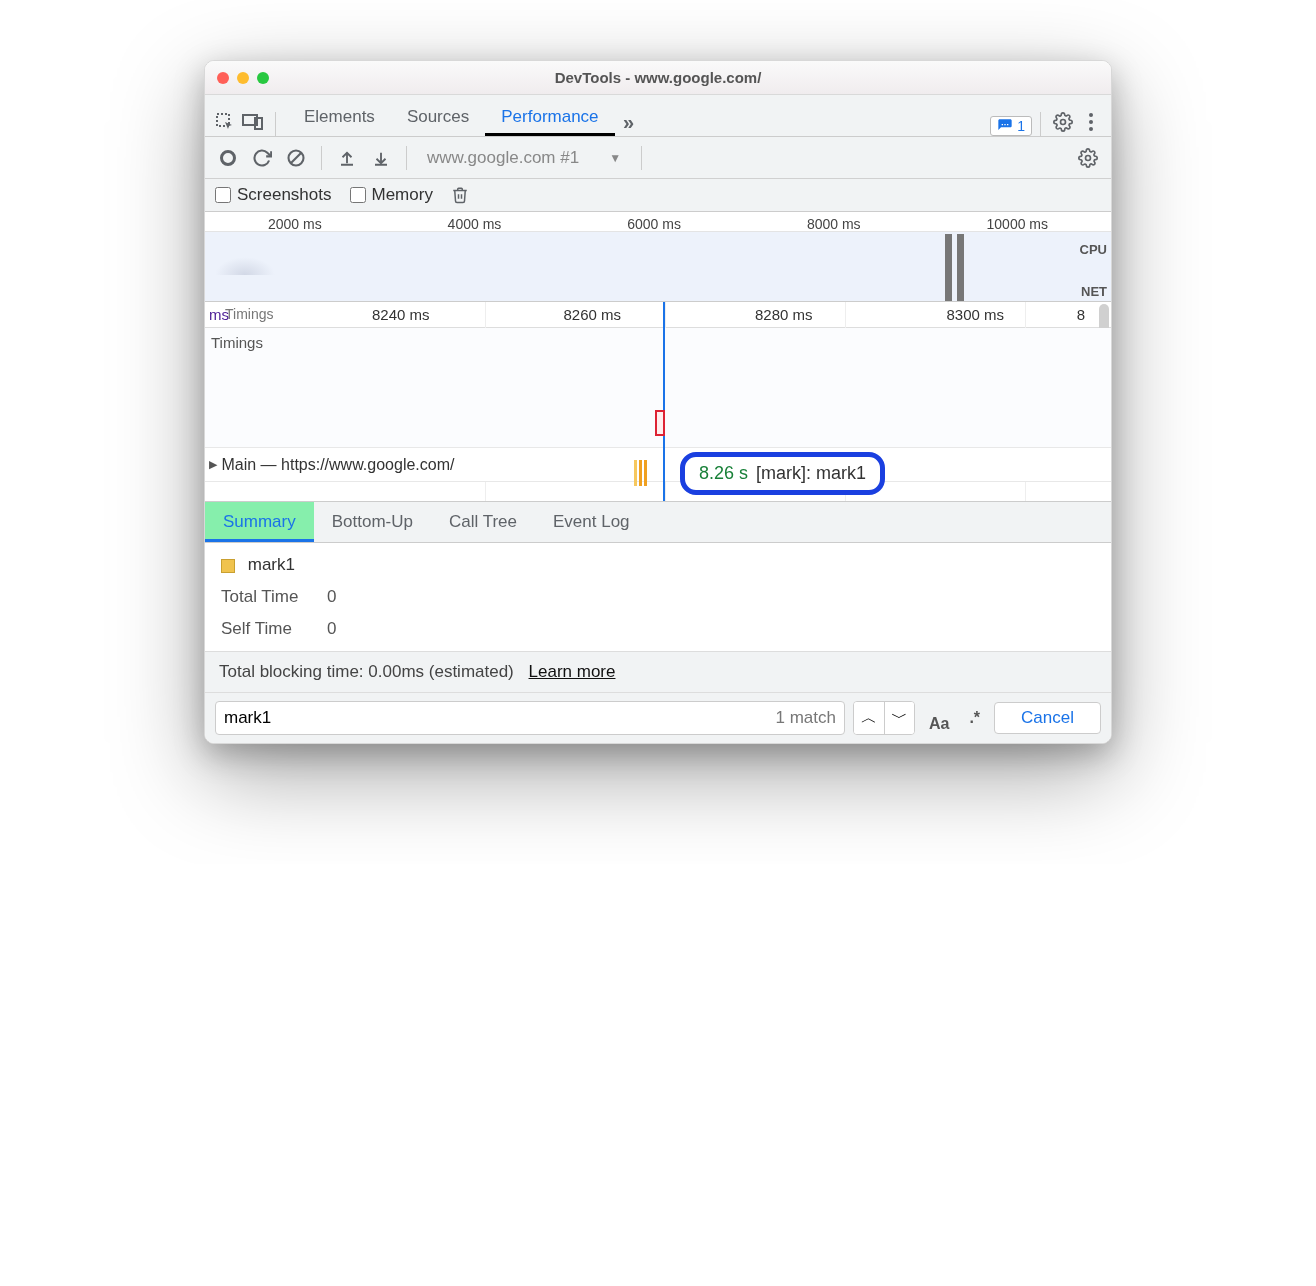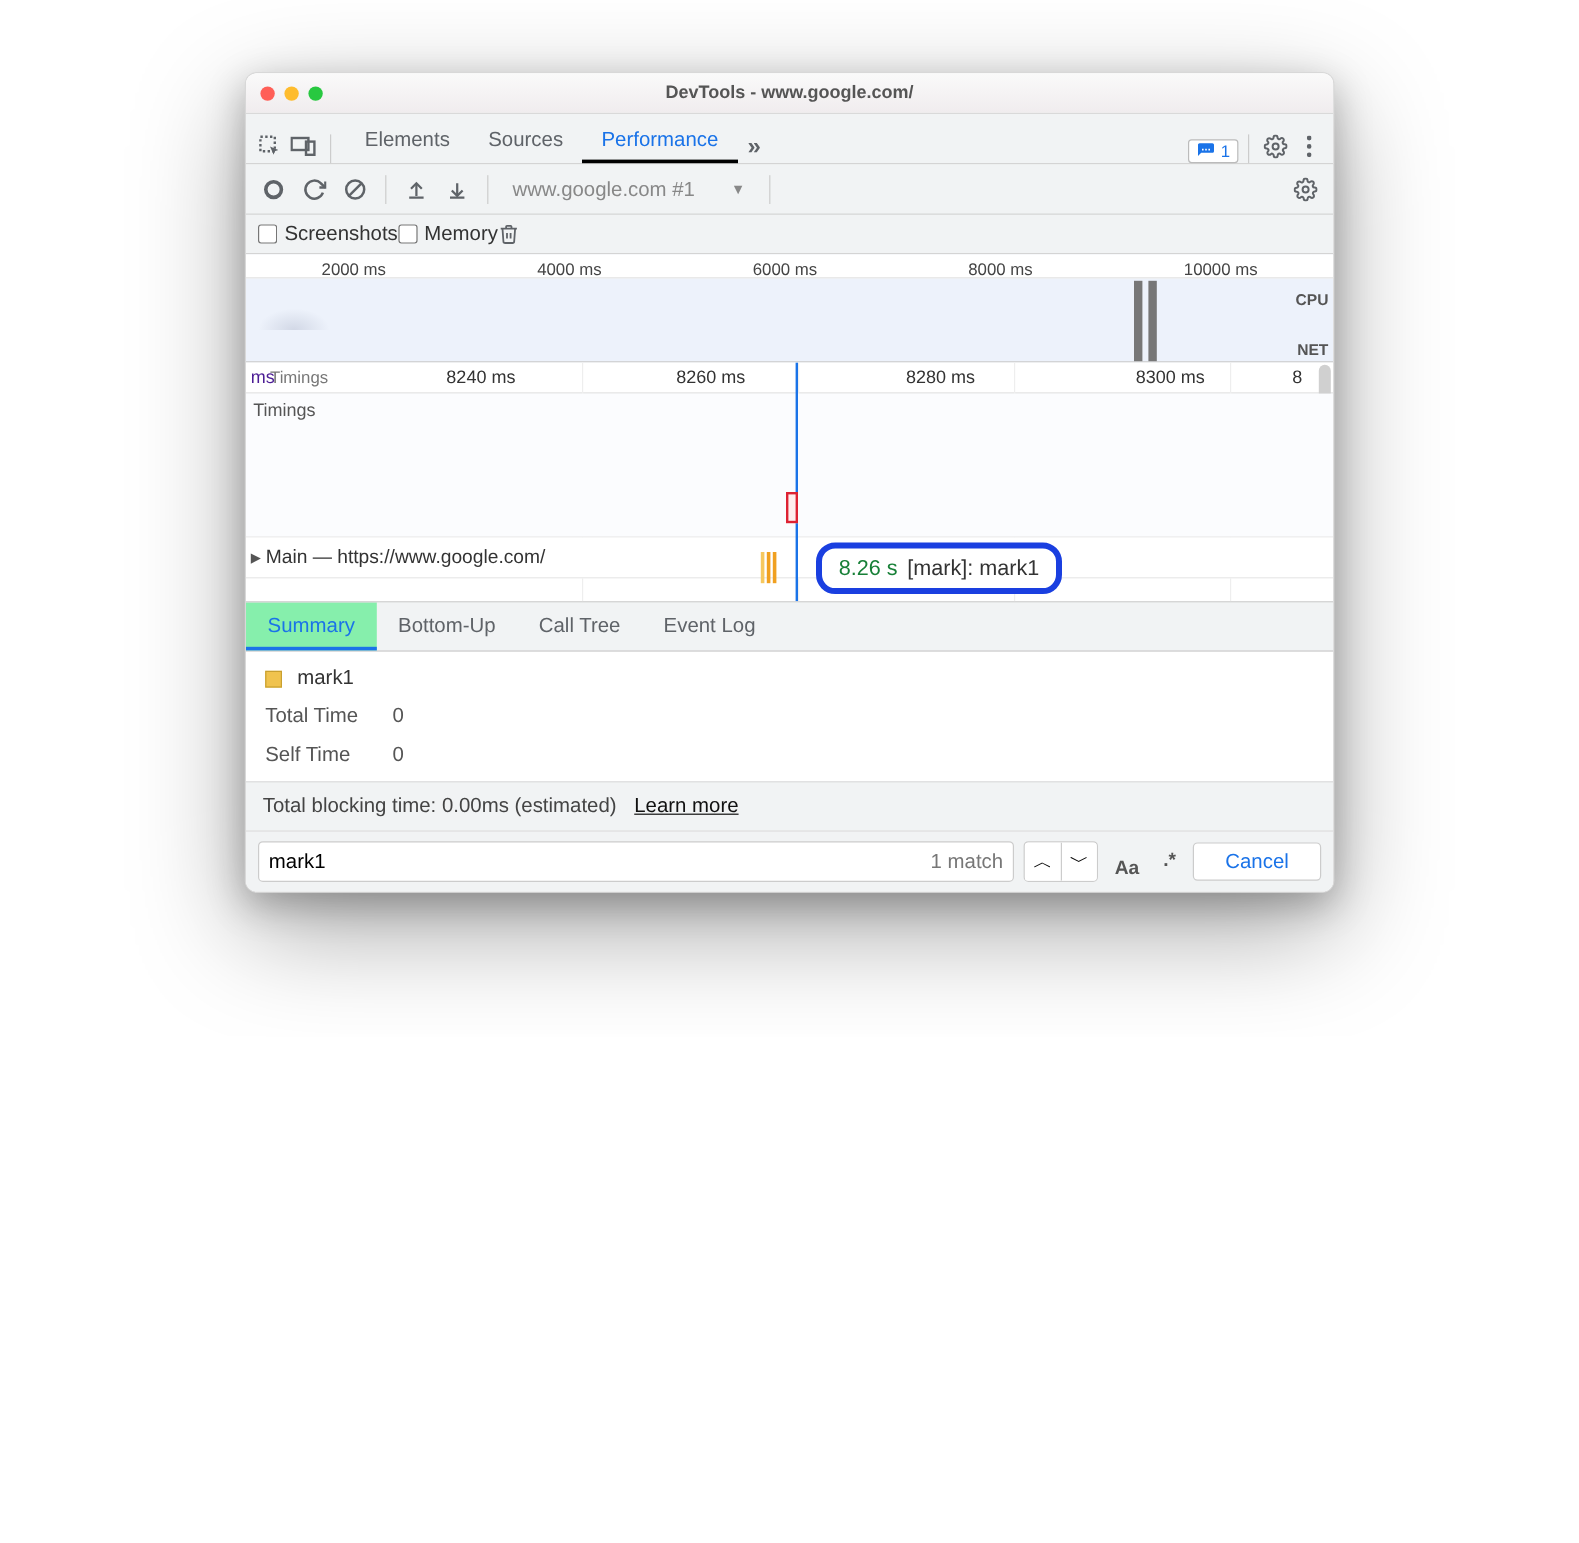--- a/index.html
+++ b/index.html
@@ -82,21 +82,21 @@
   .record-dot{width:16px;height:16px;border:3px solid #5f6368;border-radius:50%;}
   .perfbar .vdiv{width:1px;height:24px;background:#ccc;margin:0 6px;}
   .perfbar .select{
     flex:0 0 auto; color:#888; font-size:17px; padding:0 10px;
     display:flex;align-items:center;gap:30px;
   }
   .perfbar .select .caret{font-size:12px;color:#888;}
   .perfbar .gear-right{margin-left:auto;}
   
   .checkrow {
-    display:flex;align-items:center;
+    display:flex;align-items:center;gap:18px;
     padding:6px 10px;
     border-bottom:1px solid #ccc;
     background:#f1f3f4;
     font-size:17px; color:#333;
   }
   .checkrow label{display:flex;align-items:center;gap:6px;}
   .checkrow input[type=checkbox]{width:16px;height:16px;}
   .trash{color:#5f6368;}
   
   .overview {

